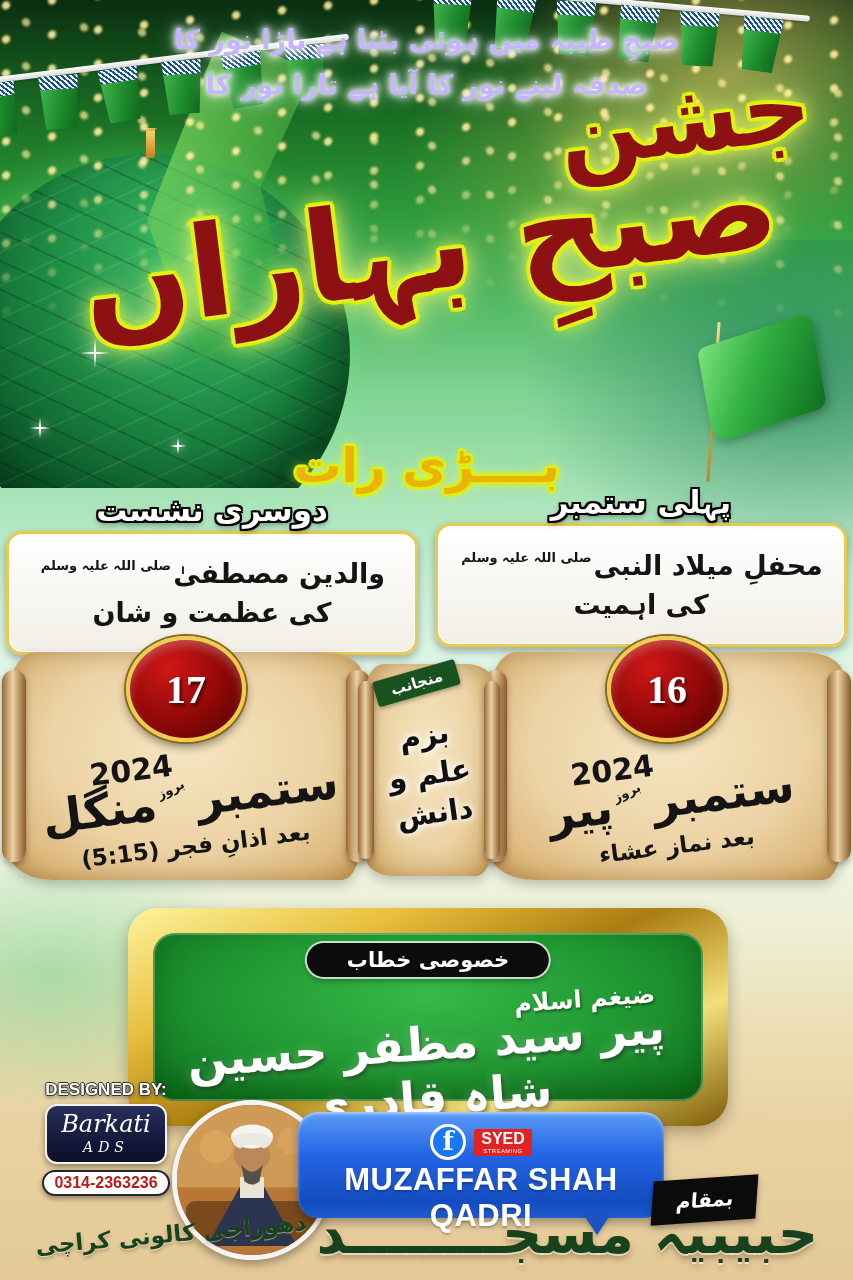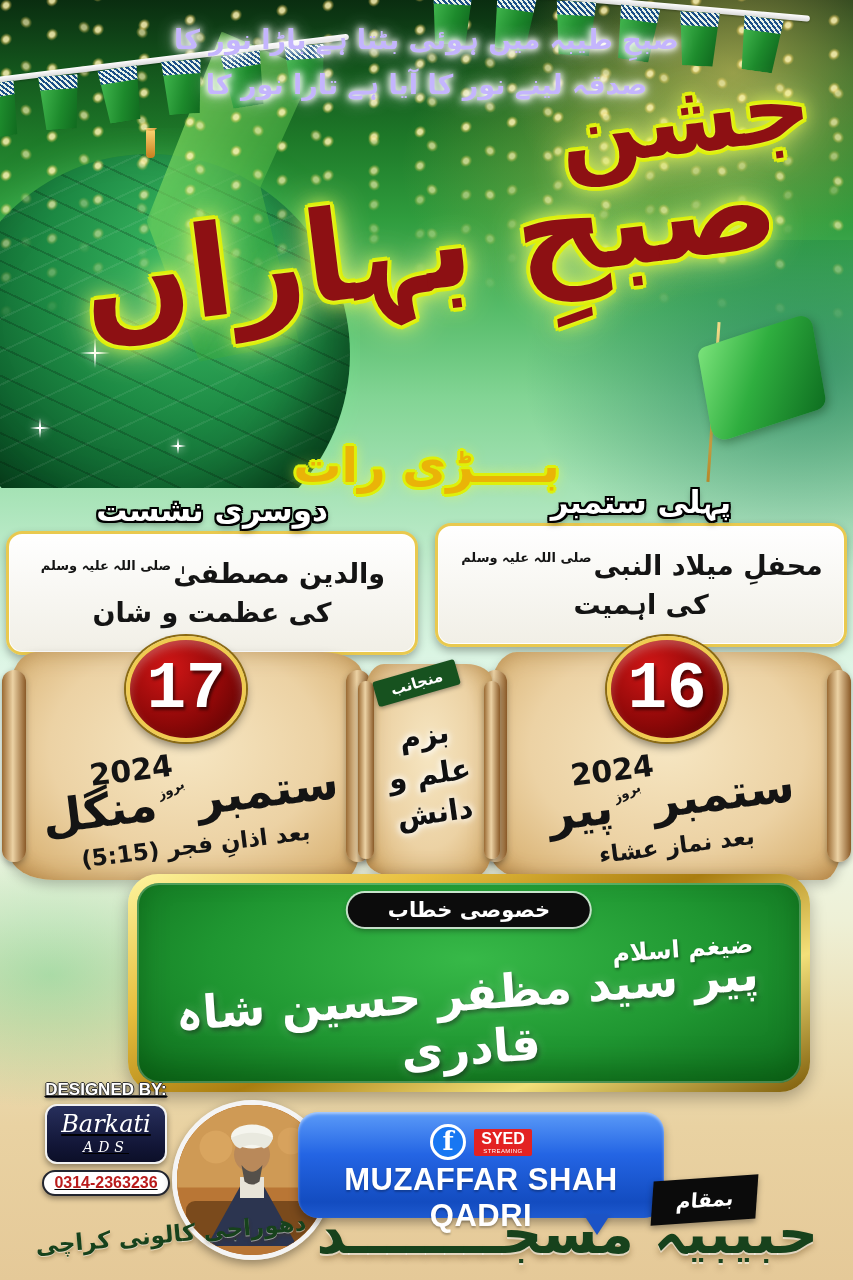--- a/index.html
+++ b/index.html
@@ -97,55 +97,55 @@
   .sc-r{right:10px;top:652px;} .sc-l{left:10px;top:652px;}
   .parch{position:absolute;inset:0;border-radius:26px 40px 20px 44px/38px 22px 46px 26px;
       background:radial-gradient(ellipse at 50% 42%,#f6e6c2,#ecd2a4 55%,#ddb97e 82%,#c89a5a 100%);
       box-shadow:inset 0 0 22px rgba(120,70,10,.38),0 5px 12px rgba(0,0,0,.22);}
   .parch::before,.parch::after{content:"";position:absolute;top:8%;width:24px;height:84%;border-radius:12px;
       background:linear-gradient(90deg,#9a6a33,#ecd2a4 45%,#8a5a28);box-shadow:0 3px 6px rgba(0,0,0,.3);}
   .parch::before{left:-8px;} .parch::after{right:-8px;}
   .badge{position:absolute;left:50%;top:-16px;transform:translateX(-50%);width:120px;height:106px;border-radius:50%;
       background:radial-gradient(circle at 35% 28%,#d01616,#8e0808 55%,#550202 95%);
       border:4px solid #efcb52;box-shadow:0 0 0 2px #8a6a14,0 5px 10px rgba(0,0,0,.45),inset 0 6px 10px rgba(255,255,255,.25);
-      display:flex;align-items:center;justify-content:center;color:#fff;font-size:66px;font-weight:bold;
-      font-family:Liberation Mono, monospace;text-shadow:2px 3px 3px rgba(0,0,0,.55);z-index:2;}
+      display:flex;align-items:center;justify-content:center;color:#fff;font-size:40px;font-weight:bold;
+      font-family:Liberation Serif, serif;text-shadow:2px 3px 3px rgba(0,0,0,.55);z-index:2;}
   .sc-body{position:absolute;inset:0;padding-top:94px;direction:rtl;text-align:center;color:#141414;transform:rotate(-7deg);}
   .sc-year{font-size:30px;font-weight:bold;transform:translateX(-55px);}
   .sc-main{font-size:46px;font-weight:bold;line-height:1;margin-top:-4px;display:flex;justify-content:center;align-items:center;gap:6px;}
   .sc-prefix{font-size:13px;font-weight:bold;transform:rotate(-18deg) translateY(-14px);}
   .sc-time{font-size:23px;font-weight:bold;margin-top:10px;}
 
   
   .org{position:absolute;left:366px;top:664px;width:126px;height:212px;}
   .org .parch{border-radius:18px 26px 16px 28px/26px 16px 30px 18px;}
   .org .parch::before,.org .parch::after{width:16px;}
   .org-tag{position:absolute;top:6px;left:8px;transform:rotate(-16deg);background:#17521f;color:#fff;
       font-size:15px;font-weight:bold;padding:4px 16px;border-radius:3px;box-shadow:0 2px 4px rgba(0,0,0,.35);z-index:2;direction:rtl;}
   .org-name{position:absolute;inset:0;padding:52px 8px 0;direction:rtl;text-align:center;font-size:29px;font-weight:bold;
       color:#101010;line-height:1.35;transform:rotate(-8deg);text-shadow:0 0 6px #fff,0 0 10px #fff;}
 
   
-  .banner{position:absolute;left:128px;top:874px;width:682px;height:218px;border-radius:30px;padding:9px;
+  .banner{position:absolute;left:128px;top:908px;width:600px;height:218px;border-radius:30px;padding:25px;
       background:linear-gradient(155deg,#fdf49e,#e8bf3e 26%,#a97d10 50%,#f3e07a 74%,#7d5c08);
       box-shadow:0 6px 16px rgba(0,0,0,.28);}
   .banner-in{position:relative;width:100%;height:100%;border-radius:22px;
       background:radial-gradient(ellipse at 50% 38%,#37b948,#1f9631 55%,#0d6a1b 100%);
       box-shadow:inset 0 0 0 2px rgba(255,255,255,.25),inset 0 -14px 30px rgba(0,60,0,.35);}
   .addr-pill{position:absolute;top:10px;left:50%;transform:translateX(-50%);background:#0c0c0c;color:#fff;
       font-size:21px;font-weight:bold;padding:5px 40px;border-radius:999px;direction:rtl;white-space:nowrap;
       box-shadow:0 0 0 2px rgba(255,255,255,.75),0 3px 6px rgba(0,0,0,.4);}
   .sp-hon{position:absolute;top:52px;right:48px;color:#fff;font-size:24px;font-weight:bold;direction:rtl;
       transform:rotate(-4deg);text-shadow:1px 2px 3px rgba(0,0,0,.45);}
   .sp-name{position:absolute;top:84px;left:10px;right:10px;text-align:center;color:#fff;direction:rtl;
       font-size:46px;font-weight:bold;line-height:1.18;transform:rotate(-4deg);
       text-shadow:2px 3px 4px rgba(0,0,0,.4),0 0 12px rgba(255,255,255,.25);}
 
   
-  .designer{position:absolute;left:28px;top:1080px;width:156px;text-align:center;font-family:"Liberation Sans",sans-serif;text-decoration:underline;}
+  .designer{position:absolute;left:28px;top:1080px;width:156px;text-align:center;font-family:"Liberation Sans",sans-serif;}
   .d-label{font-size:17px;font-weight:bold;color:#fff;
       text-shadow:1px 0 0 #333,-1px 0 0 #333,0 1px 0 #333,0 -1px 0 #333,0 2px 4px rgba(0,0,0,.6);}
   .d-box{margin:4px auto 0;width:122px;border:2px solid #f2f2f2;border-radius:12px;padding:5px 4px 7px;color:#fff;
       background:linear-gradient(180deg,#272f5c,#121637 70%,#0c0f28);box-shadow:0 3px 6px rgba(0,0,0,.4);}
   .d-name{font-family:"DejaVu Serif",serif;font-style:italic;font-size:24px;line-height:1.1;}
   .d-sub{font-family:"DejaVu Serif",serif;font-style:italic;font-size:14px;letter-spacing:5px;margin-top:2px;}
   .d-phone{margin:6px auto 0;width:fit-content;background:#fff;border:2px solid #23262f;border-radius:999px;
       padding:2px 10px;font-size:16px;font-weight:bold;color:#b91c1c;box-shadow:0 3px 5px rgba(0,0,0,.35);}
 
   

